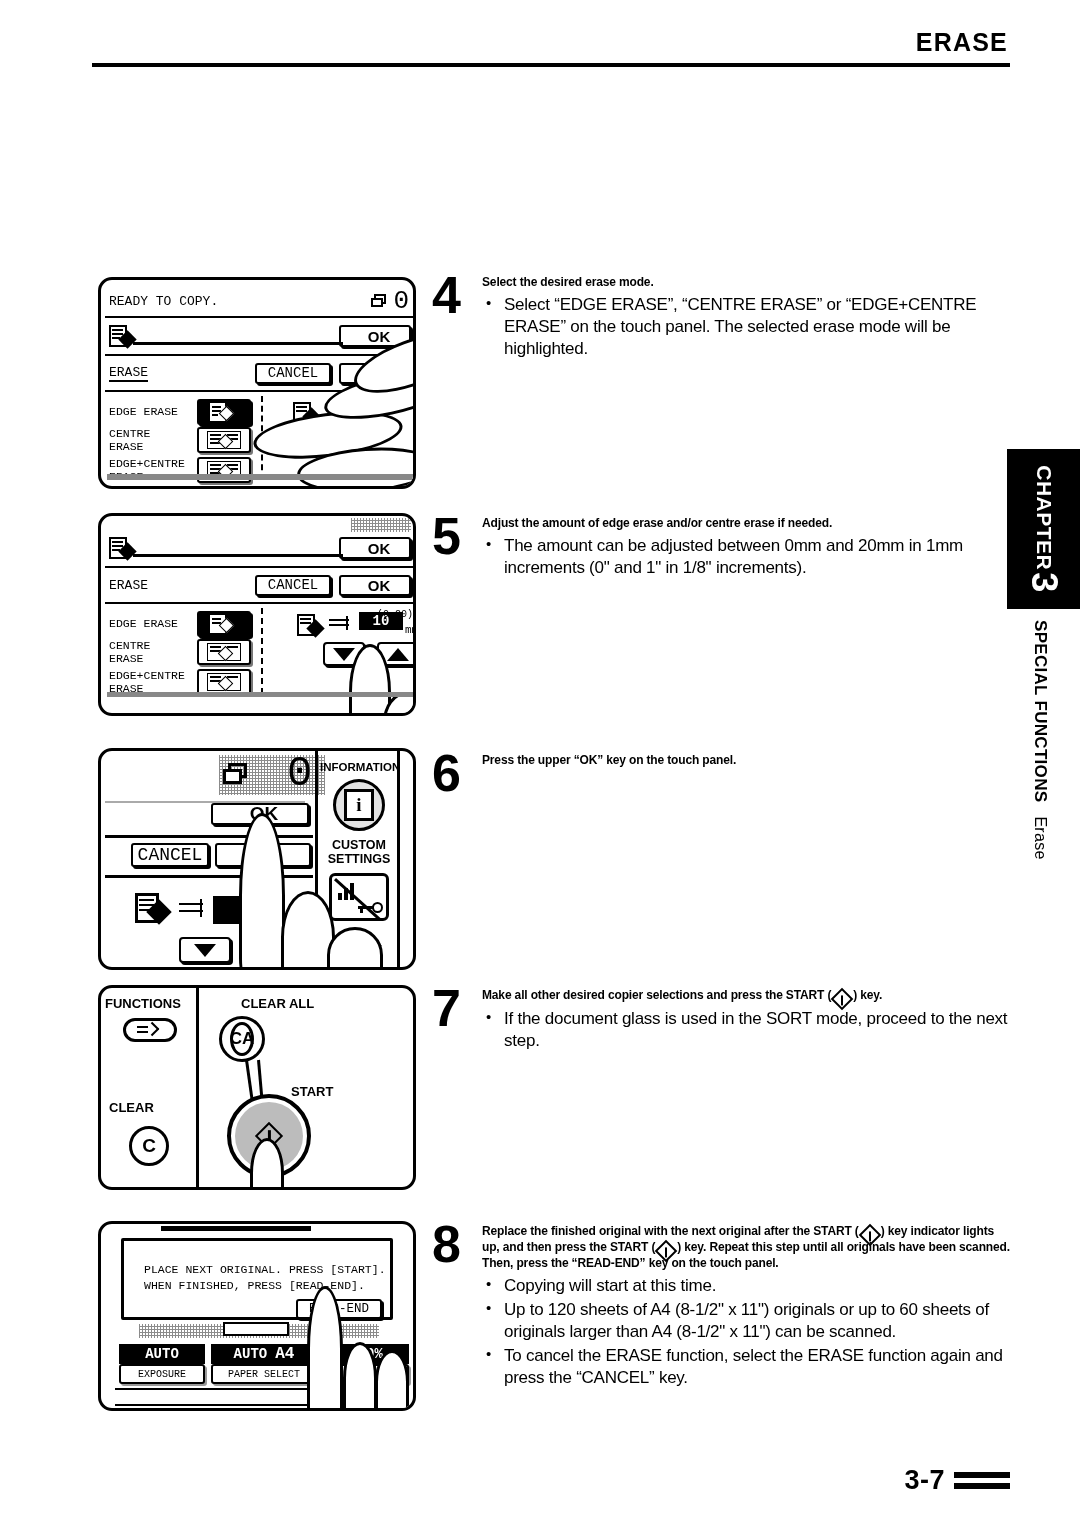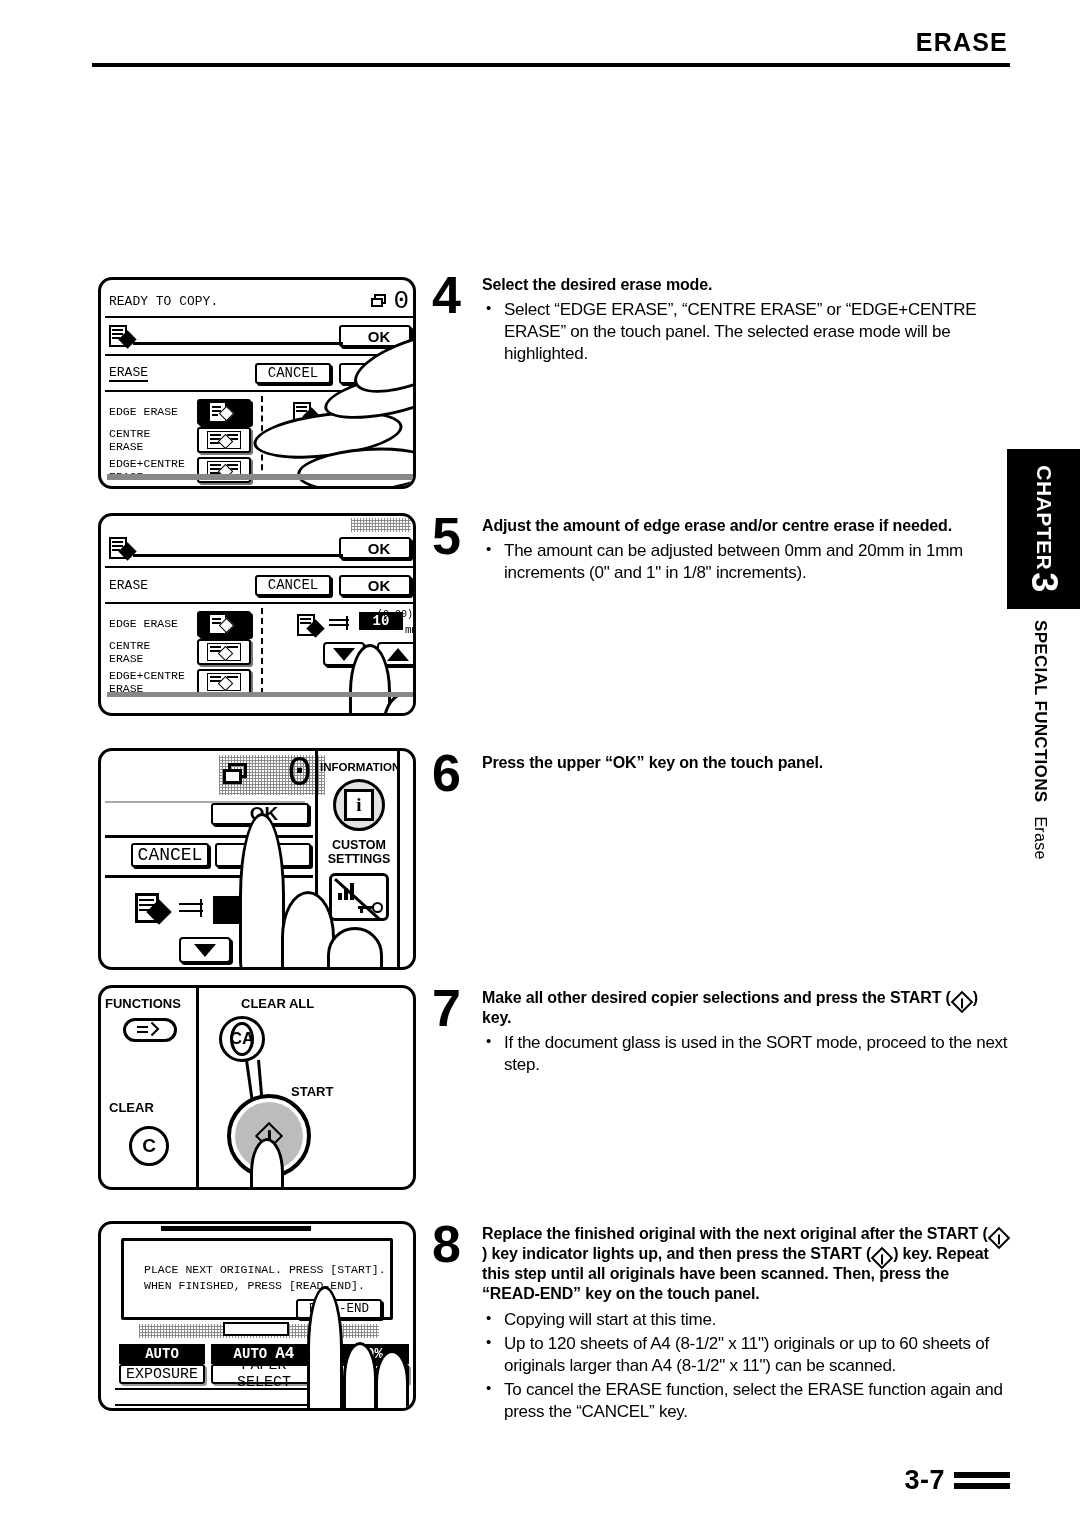--- a/index.html
+++ b/index.html
@@ -59,21 +59,21 @@
 
   
   .step { position:absolute; }
   .step .num {
     position:absolute; left:0; top:-6px;
     font-size:52px; font-weight:bold; line-height:1;
     font-family:"Liberation Sans", sans-serif;
   }
   .step .body { margin-left:50px; }
   .step h3 {
-    margin:0 0 3px 0; font-size:16px; font-weight:bold; line-height:1.26;
+    margin:0 0 3px 0; font-size:12px; font-weight:bold; line-height:1.26;
     letter-spacing:-0.15px;
   }
   .step ul { list-style:none; margin:4px 0 0 0; padding:0; }
   .step li {
     position:relative; padding-left:22px; font-size:17px;
     line-height:1.3; margin-bottom:2px; letter-spacing:-0.25px;
   }
   .step li::before {
     content:"\2022"; position:absolute; left:4px; top:-1px; font-size:15px;
   }
@@ -148,21 +148,21 @@
   .tri-d { width:0;height:0;border-left:11px solid transparent;border-right:11px solid transparent;border-top:13px solid #000;}
   .tri-u { width:0;height:0;border-left:11px solid transparent;border-right:11px solid transparent;border-bottom:13px solid #000;}
 
   .blkbar {
     background:#000; color:#fff; font-family:"Liberation Mono", monospace;
     font-weight:bold; font-size:14px; text-align:center;
     display:flex; align-items:center; justify-content:center;
   }
   .whitebar {
     background:#fff; border:2px solid #000; border-radius:3px;
-    font-family:"Liberation Mono", monospace; font-size:15px;
+    font-family:"Liberation Mono", monospace; font-size:10px;
     text-align:center; box-shadow:2px 2px 0 #999;
     display:flex; align-items:center; justify-content:center;
   }
 </style>
 </head>
 <body>
 
 <div class="page">
 
   <div class="hdr-title">ERASE</div>

